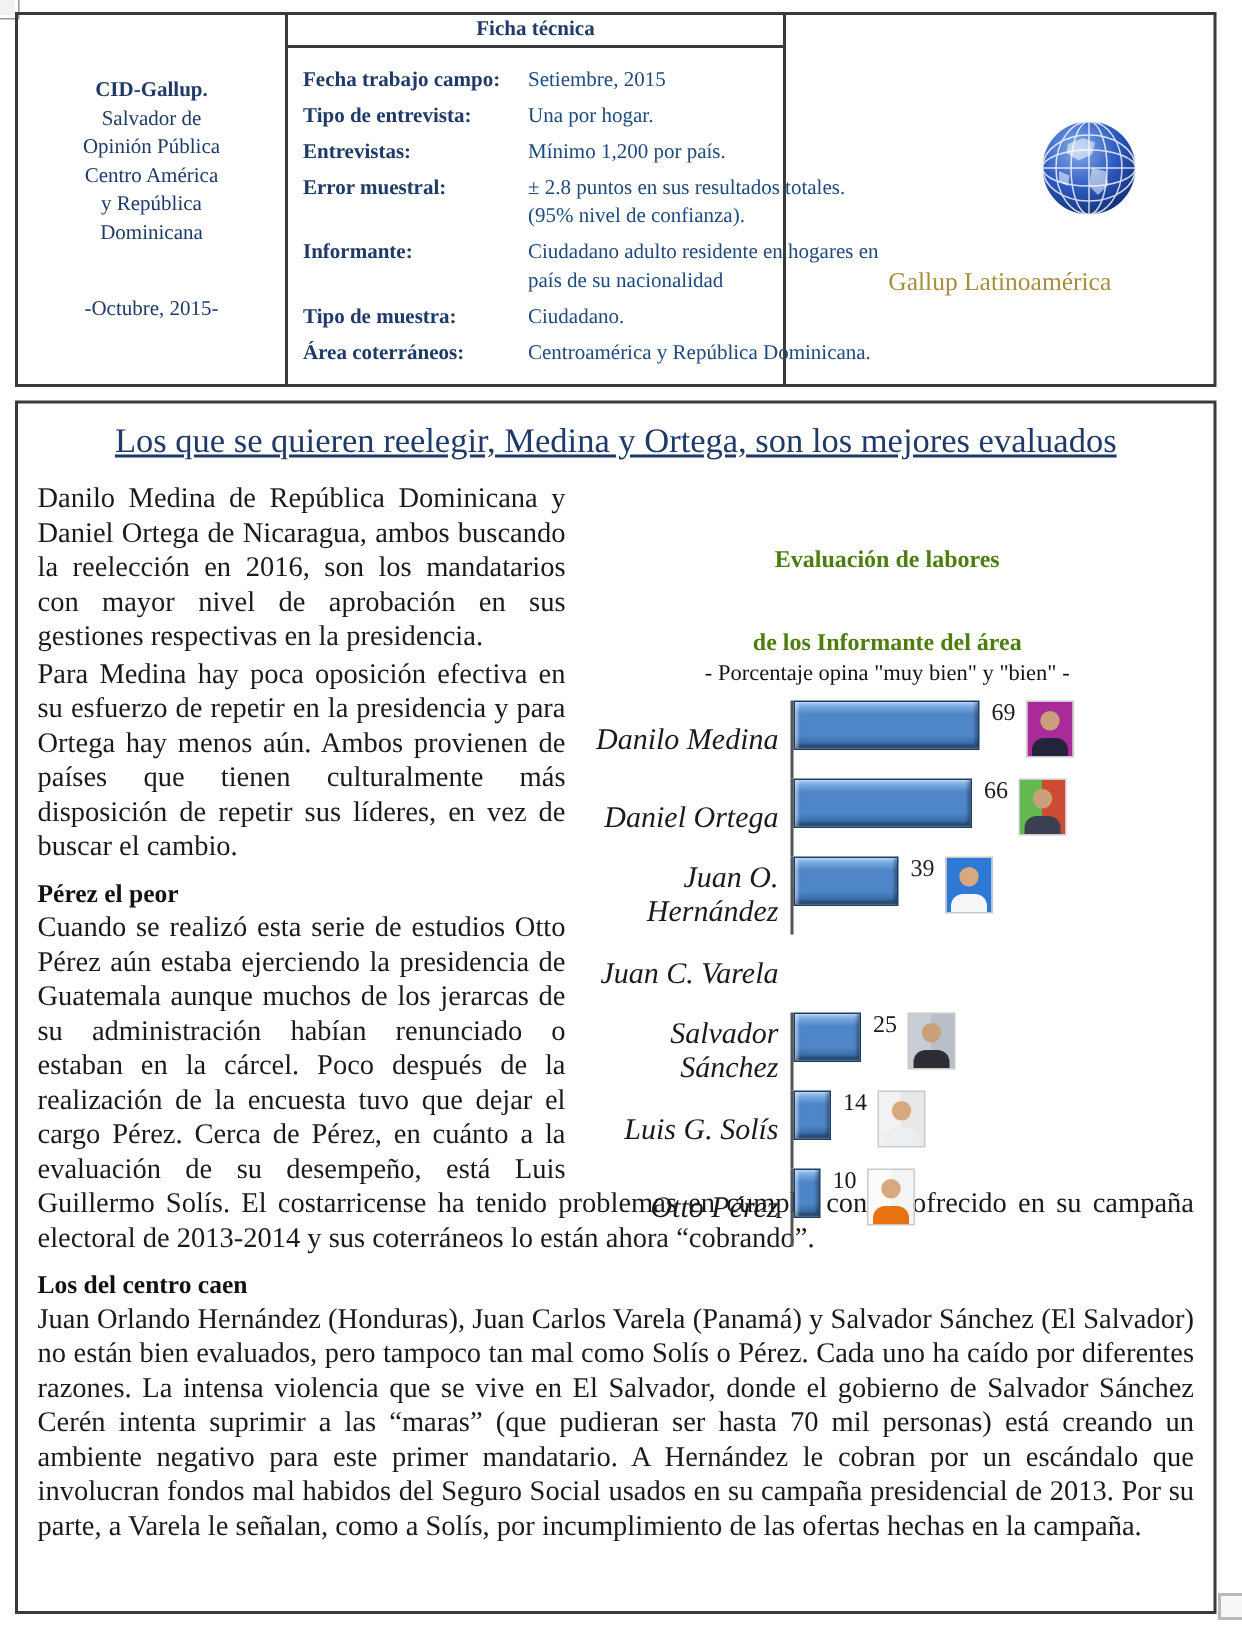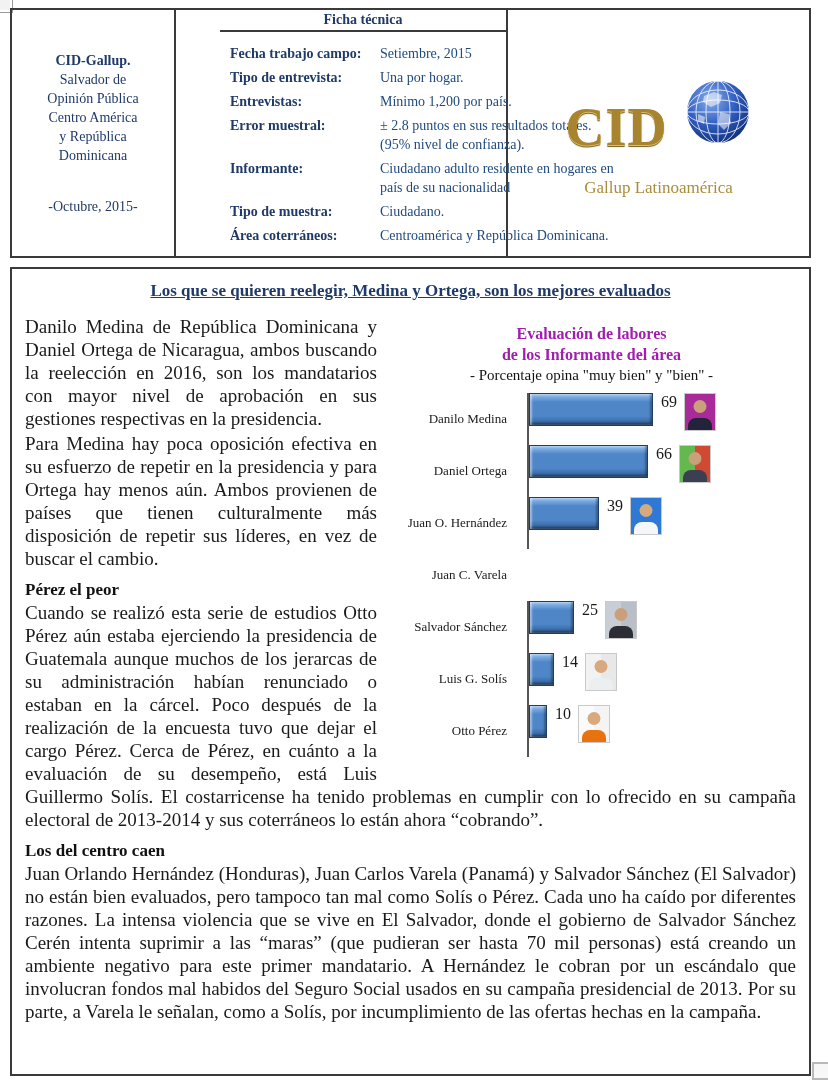--- a/index.html
+++ b/index.html
@@ -8,60 +8,60 @@
 
   
   .move-handle{position:absolute;left:-4px;top:-4px;width:15px;height:15px;
     border:1px solid #9a9a9a;background:#f2f2f2;box-shadow:inset 0 0 0 2px #fff;}
   .resize-handle{position:absolute;left:812px;top:1062px;width:14px;height:14px;
     border:2px solid #b9b9b9;background:#f7f7f7;}
 
   
   .masthead{position:absolute;left:10px;top:8px;width:801px;height:250px;
     display:flex;border:2px solid #3a3a3a;box-sizing:border-box;}
-  .mast-left{width:164px;box-sizing:border-box;border-right:2px solid #3a3a3a;
+  .mast-left{width:180px;box-sizing:border-box;border-right:2px solid #3a3a3a;
     display:flex;flex-direction:column;justify-content:center;align-items:center;
     text-align:center;color:#1f3a68;font-size:14px;line-height:19px;}
   .mast-left .brand{font-weight:bold;}
   .mast-left .date{margin-top:32px;}
   .mast-mid{width:332px;box-sizing:border-box;border-right:2px solid #3a3a3a;
-    display:flex;flex-direction:column;padding-left:44px;}
+    display:flex;flex-direction:column;}
   .ficha-title{border-bottom:2px solid #3a3a3a;text-align:center;font-weight:bold;
     color:#1f3a68;font-size:14px;padding:2px 0;}
   .ficha-body{padding:12px 6px 6px 10px;}
   .ficha-row{display:flex;margin-bottom:5px;}
   .ficha-label{width:150px;flex:0 0 150px;font-weight:bold;color:#1f3a68;
     font-size:14px;line-height:19px;}
   .ficha-value{width:245px;flex:0 0 245px;color:#1f497d;font-size:14px;line-height:19px;}
   .mast-right{flex:1;display:flex;align-items:center;justify-content:center;}
   .logo{position:relative;width:190px;height:130px;}
   .logo-acronym{position:absolute;left:2px;top:28px;font-size:54px;font-weight:bold;
     color:#a9842e;letter-spacing:1px;
     text-shadow:0 1px 0 #d8bc6a, 0 2px 1px #7a5c14;}
   .logo-globe{position:absolute;right:2px;top:10px;}
   .logo-sub{position:absolute;left:0;bottom:0;width:100%;text-align:center;
     color:#a98d3f;font-size:17px;}
 
   
   .article{position:absolute;left:10px;top:267px;width:801px;height:809px;
     border:2px solid #3a3a3a;box-sizing:border-box;padding:6px 13px 0 13px;}
-  .headline{text-align:center;font-weight:bold;text-decoration:underline;
-    color:#1f3a68;font-size:17px;margin:6px 0 14px 0;}
+  .headline{text-align:center;font-weight:normal;text-decoration:underline;
+    color:#1f3a68;font-size:23px;margin:6px 0 14px 0;}
   .bodycopy p{margin:0 0 2px 0;font-size:19px;line-height:23px;text-align:justify;}
   .bodycopy h3{margin:8px 0 0 0;font-size:17px;line-height:23px;color:#111;}
 
   
   .chart{float:right;width:409px;height:447px;margin:0 0 4px 10px;
     box-sizing:border-box;padding-top:8px;}
-  .chart-title{text-align:center;font-weight:bold;font-size:16px;line-height:21px;color:#a21caf;}
+  .chart-title{text-align:center;font-weight:bold;font-size:16px;line-height:21px;color:#4d7c0f;margin-top:34px;}
   .chart-subtitle{text-align:center;font-size:15px;line-height:20px;color:#111;margin-bottom:8px;}
   .chart-rows{position:relative;}
   .chart-row{display:flex;align-items:center;height:52px;}
-  .bar-label{width:140px;flex:0 0 140px;text-align:right;padding-right:20px;
-    font-size:13px;box-sizing:border-box;}
+  .bar-label{width:140px;flex:0 0 140px;text-align:right;padding-right:8px;
+    font-size:20px;box-sizing:border-box;font-style:italic;}
   .bar-plot{flex:1;height:100%;border-left:2px solid #555;display:flex;align-items:flex-start;}
   .bar{height:33px;border:1px solid #1d3f66;box-sizing:border-box;
     background:linear-gradient(180deg,#aacdf0 0%,#79a9e0 10%,#4f86c8 26%,#4f86c8 72%,#3b6da8 88%,#234b7c 100%);
     box-shadow:inset 2px 0 2px rgba(255,255,255,.45), inset -2px -2px 2px rgba(0,0,0,.3);}
   .bar-value{font-size:16px;margin:0 7px 0 8px;}
   .photo{position:relative;width:30px;height:36px;overflow:hidden;border:1px solid #c9c9c9;
     flex:0 0 30px;}
   .photo .head{position:absolute;top:6px;left:50%;transform:translateX(-50%);
     width:13px;height:13px;border-radius:50%;}
   .photo .torso{position:absolute;bottom:-3px;left:50%;transform:translateX(-50%);
@@ -116,21 +116,20 @@
           </div>
           <div class="ficha-row">
             <div class="ficha-label">Área coterráneos:</div>
             <div class="ficha-value">Centroamérica y República Dominicana.</div>
           </div>
         </div>
     </div>
 
     <div class="mast-right">
       <div class="logo">
-        <div class="logo-acronym">CID</div>
         <div class="logo-globe">
           <svg width="68" height="68" viewBox="0 0 68 68">
             <defs>
               <radialGradient id="gg" cx="38%" cy="30%" r="75%">
                 <stop offset="0%" stop-color="#86aeea"></stop>
                 <stop offset="55%" stop-color="#2f5cc0"></stop>
                 <stop offset="100%" stop-color="#112f7a"></stop>
               </radialGradient>
             </defs>
             <circle cx="34" cy="34" r="31" fill="url(#gg)"></circle>

